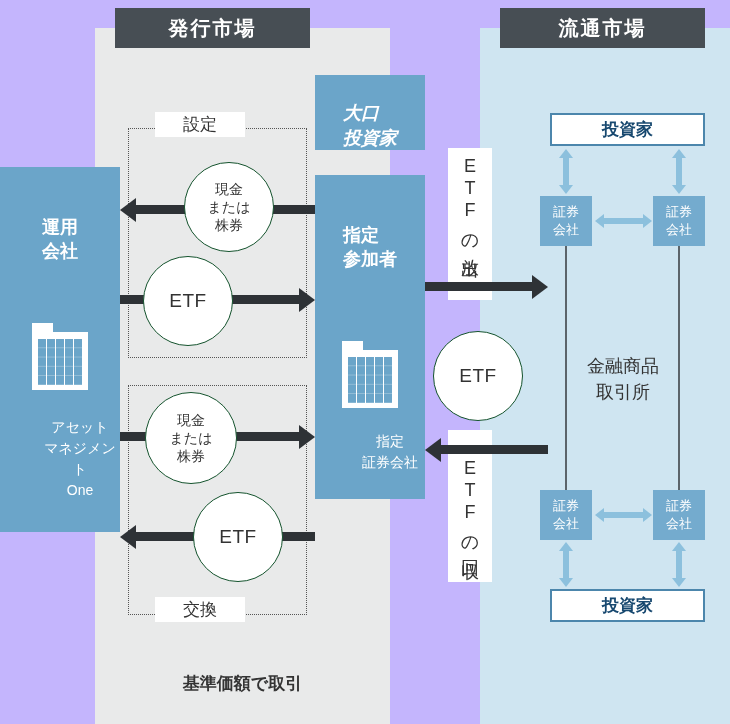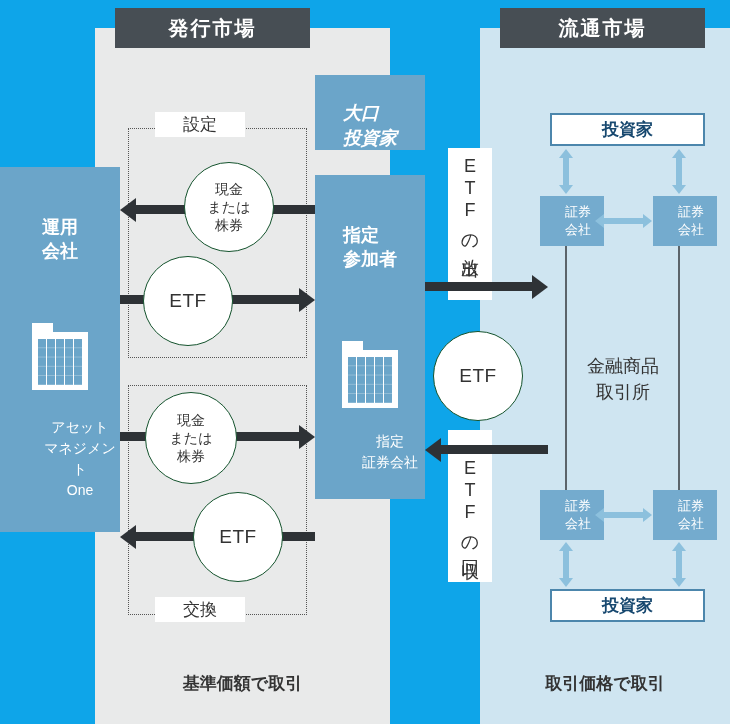--- a/index.html
+++ b/index.html
@@ -1,16 +1,16 @@
 <!DOCTYPE html>
 <html><head>
 <meta charset="utf-8">
 <style>
   html,body { margin:0; padding:0; background:#fff; }
-  .stage { position:relative; width:730px; height:724px; background:#0ea5e9; overflow:hidden;
+  .stage { position:relative; width:730px; height:724px; background:#c4b5fd; overflow:hidden;
            font-family:"Liberation Sans","DejaVu Sans",sans-serif; color:#333; }
 
   
   .panel { position:absolute; top:28px; height:696px; }
   #pg { left:95px;  width:295px; background:#e9eaea; }
   #pb { left:480px; width:250px; background:#cfe5f1; }
 
   
   .hdr { position:absolute; top:8px; height:40px; background:#474e54; color:#fff;
          font-size:20px; font-weight:700; letter-spacing:2px;
@@ -79,21 +79,21 @@
   #vout { top:148px; height:152px; padding-top:8px; }
   #vin  { top:430px; height:152px; padding-top:28px; }
 
   
   .invbox { position:absolute; left:550px; width:155px; height:33px; background:#fff;
             border:2px solid #4c86ac; color:#17486f; font-weight:700; font-size:17px;
             display:flex; align-items:center; justify-content:center; box-sizing:border-box; }
   #invt { top:113px; } #invb { top:589px; }
   .secbox { position:absolute; width:52px; height:50px; background:#74abce; color:#fff;
             font-size:13px; line-height:1.35; display:flex; align-items:center;
-            justify-content:center; text-align:center;padding-left:12px; }
+            justify-content:center; text-align:center; }
   #s1 { left:540px; top:196px; } #s2 { left:653px; top:196px; }
   #s3 { left:540px; top:490px; } #s4 { left:653px; top:490px; }
   #exch { position:absolute; left:543px; top:353px; width:160px; text-align:center;
           font-size:18px; font-weight:400; line-height:1.45; }
   .vline { position:absolute; width:2px; top:246px; height:244px; background:#5c646a; }
   #vl1 { left:565px; } #vl2 { left:678px; }
 
   
   .dav { position:absolute; width:14px; }
   .dav::before { content:""; position:absolute; top:0; left:0;
@@ -208,15 +208,14 @@
       <span class="shaft"></span>
     </div>
   <div class="dah" id="dah1">
       <span class="shaft"></span>
     </div>
   <div class="dah" id="dah2">
       <span class="shaft"></span>
     </div>
 
   <div class="cap" id="cap1">基準価額で取引</div>
-  <div class="cap" id="cap2">取引価格で取引</div>
 
 </div>
 
 </body></html>

